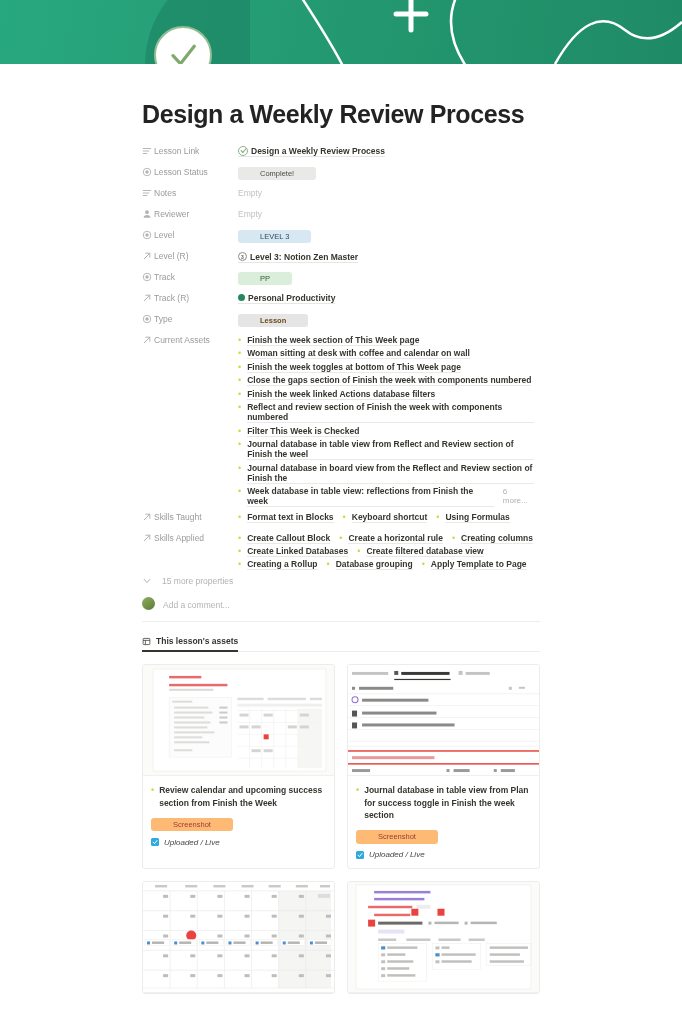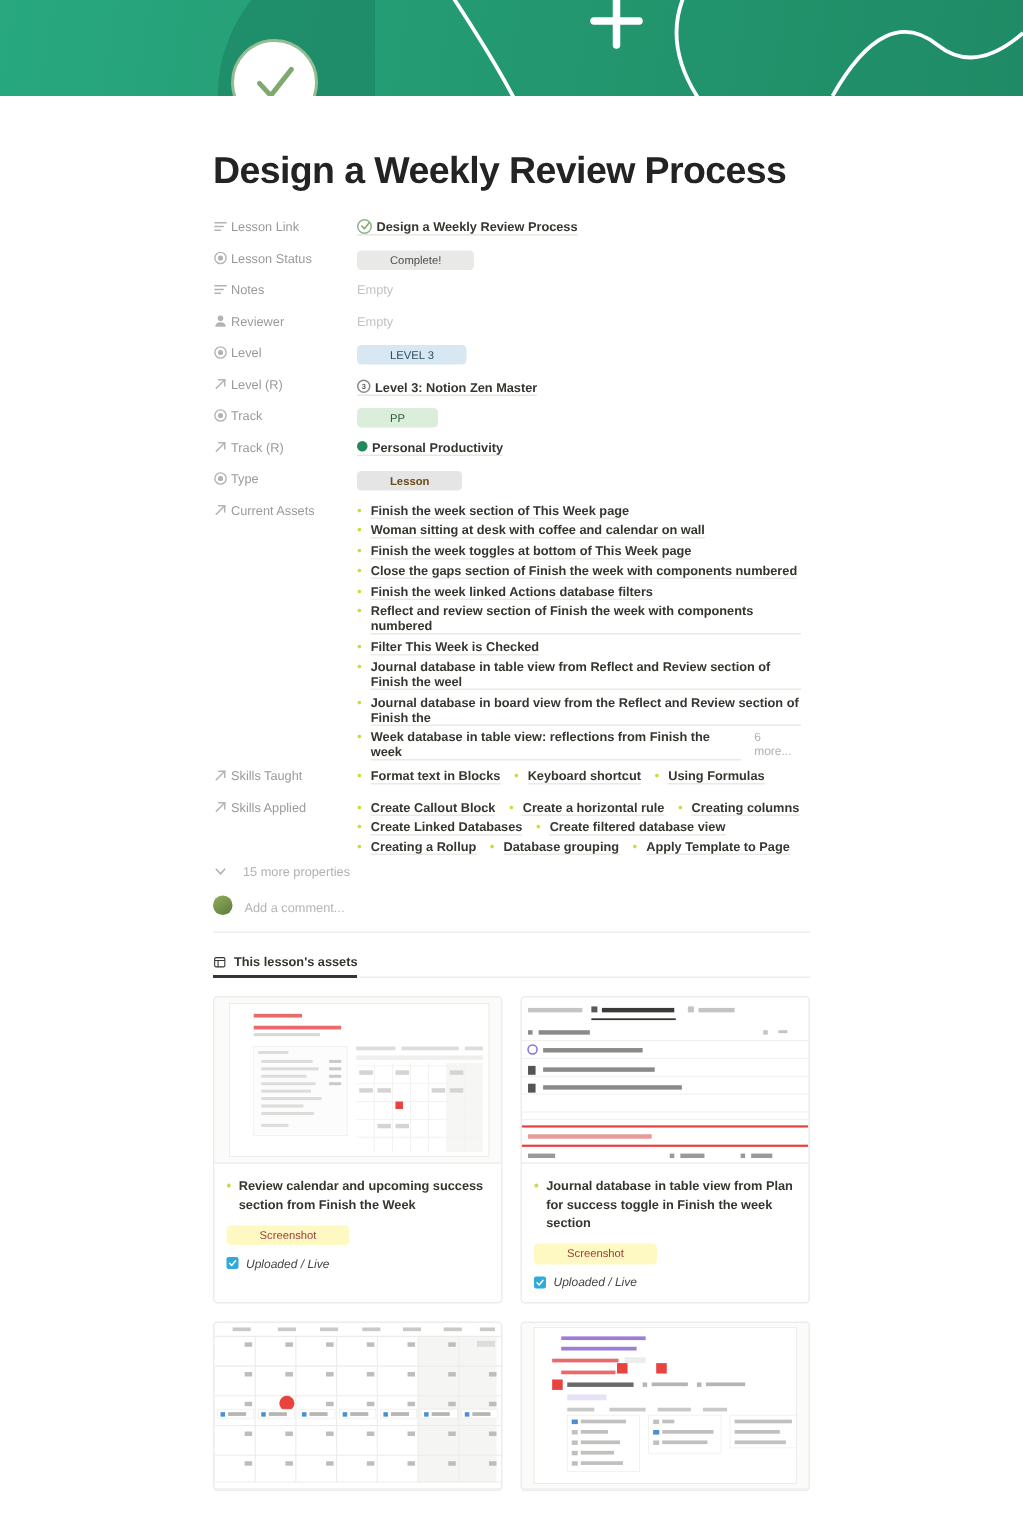--- a/index.html
+++ b/index.html
@@ -39,21 +39,21 @@
   .pname .ico { width:10px; height:10px; flex:0 0 10px; display:block; color:#b4b3b0; }
   .pname .ico svg { width:10px; height:10px; display:block; }
   .pval { flex:1; font-size:8.5px; color:#3b3b3a; padding-top:1px; }
   .empty { color:#c3c2c0; }
 
   .tag { display:inline-block; border-radius:3px; padding:1px 22px; font-size:7.5px; line-height:1.5; vertical-align:middle;}
   .tag-gray   { background:#e9e9e7; color:#4b4b4a; }
   .tag-blue   { background:#d8e8f2; color:#2b4d62; }
   .tag-green  { background:#dbeddb; color:#2f5a33; }
   .tag-orange { background:#e5e5e5; color:#6b4b16;font-weight:bold; }
-  .tag-pink   { background:#fef9c3; color:#9d3a3a; }
+  .tag-pink   { background:#fdba74; color:#9d3a3a; }
 
   .relchip { display:inline-flex; align-items:center; gap:3px; font-size:8.5px; color:#37352f; font-weight:bold; border-bottom:1px solid #e6e6e4; }
   .relchip .pagemark { width:9px;height:9px;border-radius:50%;border:1px solid #8a8a87;display:inline-flex;align-items:center;justify-content:center;font-size:5px;color:#5c5b58;font-weight:bold;flex:0 0 9px;}
   .dot-green { width:7px;height:7px;border-radius:50%;background:#23895c;display:inline-block;flex:0 0 7px;}
   .minicheck { width:10px;height:10px;border-radius:50%;background:#fff;border:1px solid #8db48c;display:inline-flex;align-items:center;justify-content:center;flex:0 0 10px;}
   .minicheck svg{width:7px;height:7px;display:block;}
 
   .listcol { display:flex; flex-direction:column; gap:2.5px; }
   .litem { display:flex; align-items:baseline; gap:6px; font-size:8.5px; }
   .bullet { color:#c9dc3c; font-size:9px; line-height:1; flex:0 0 auto; }

